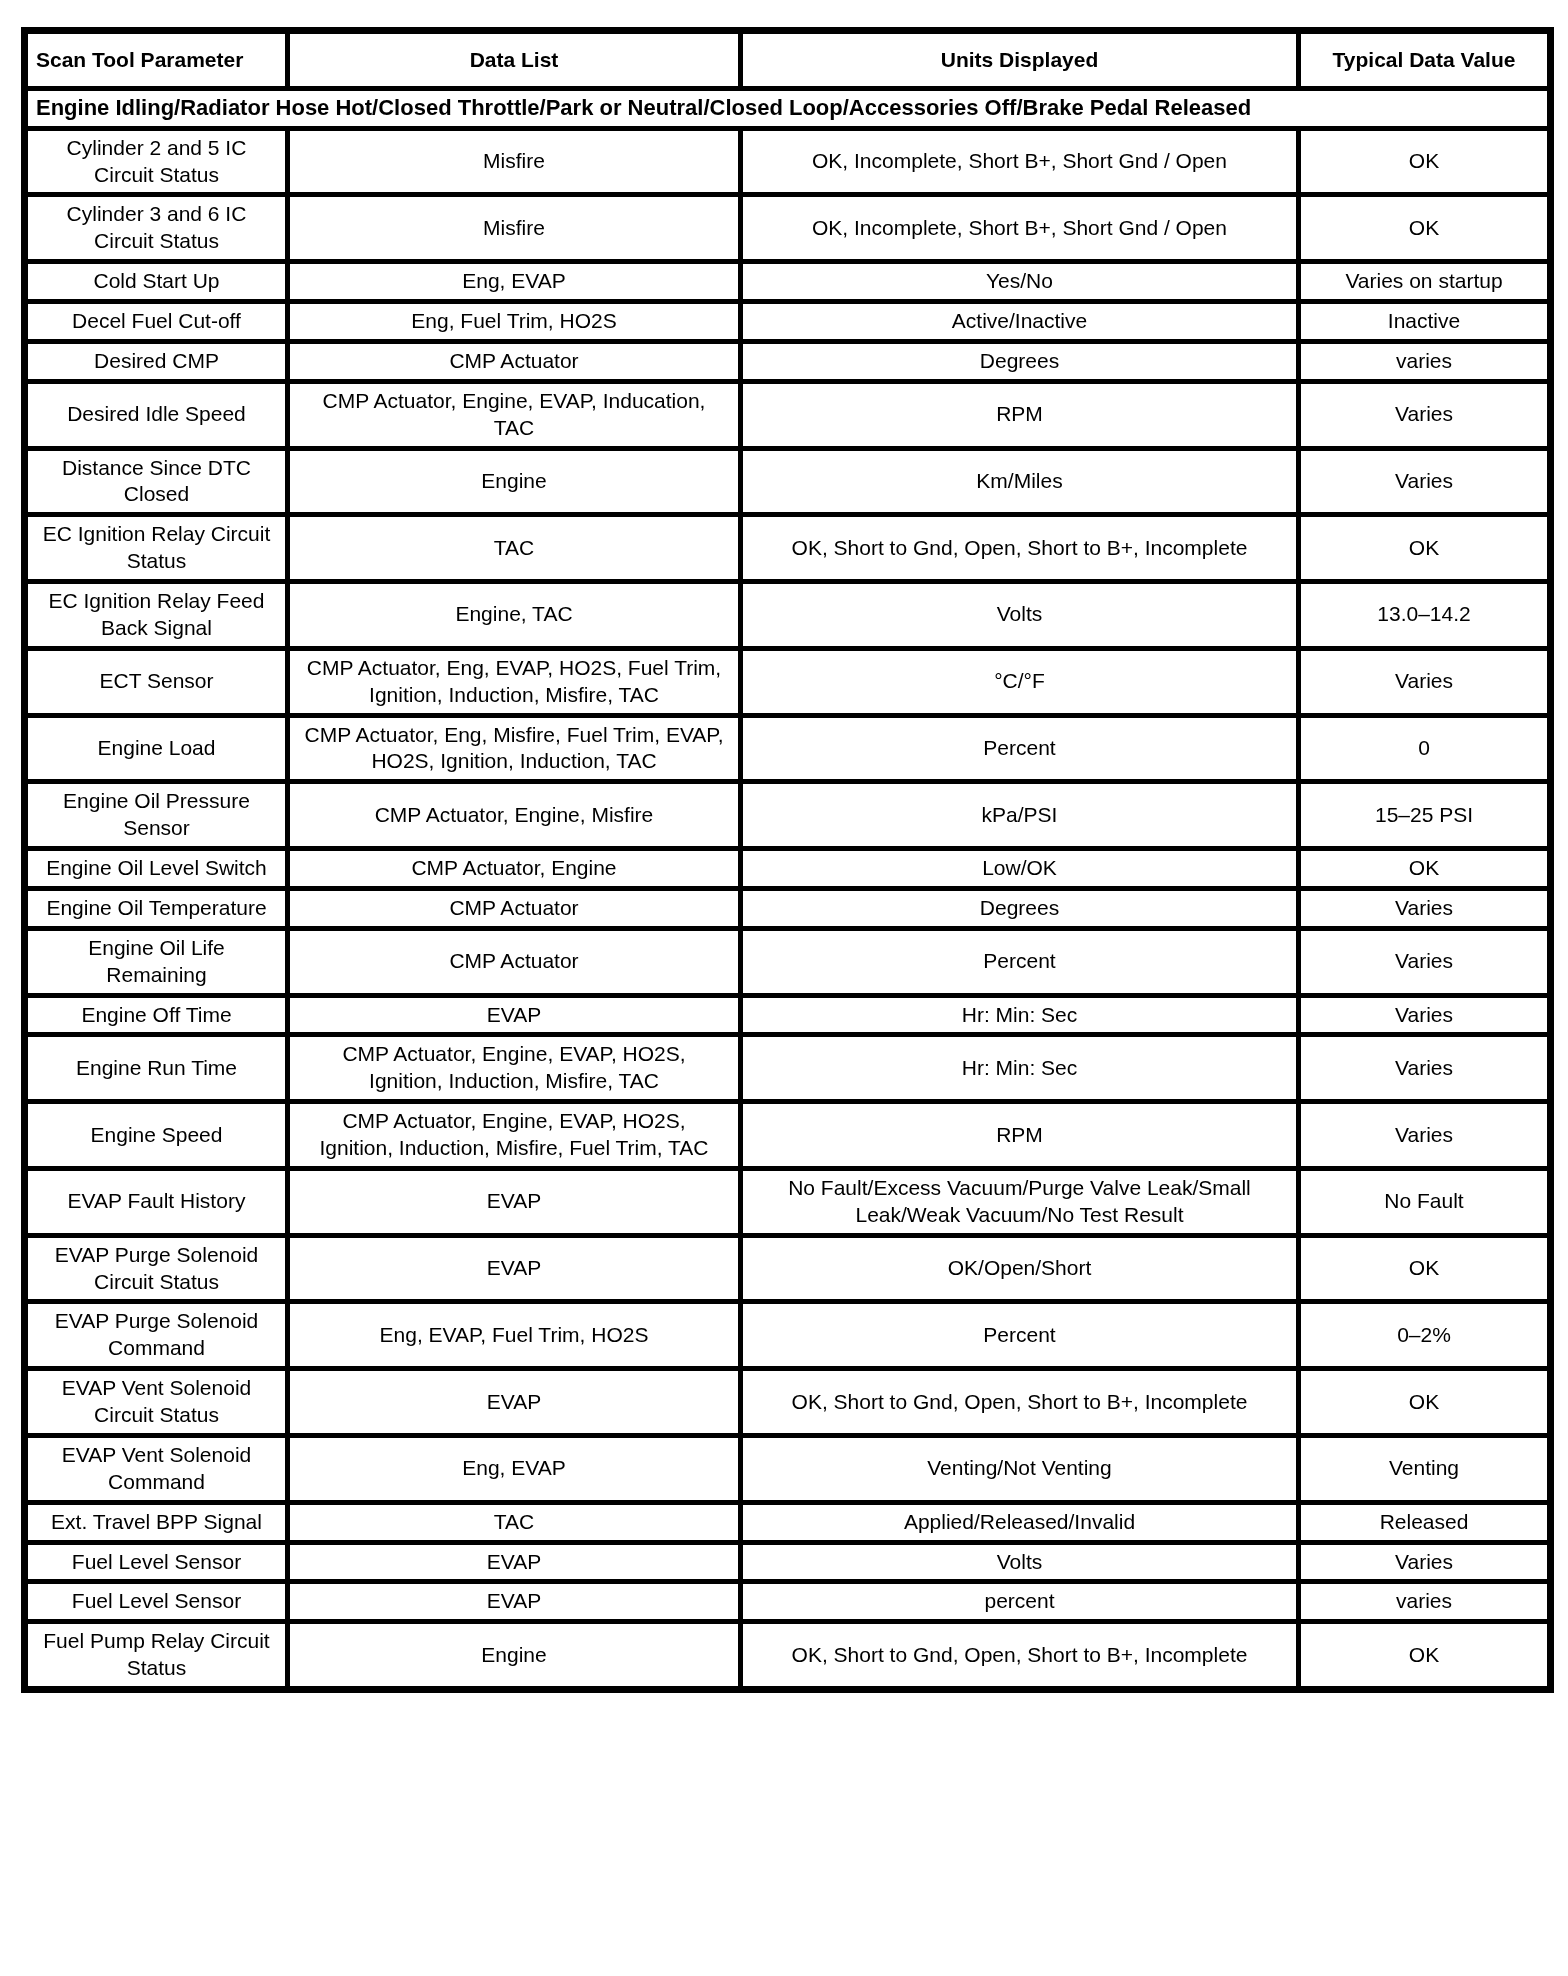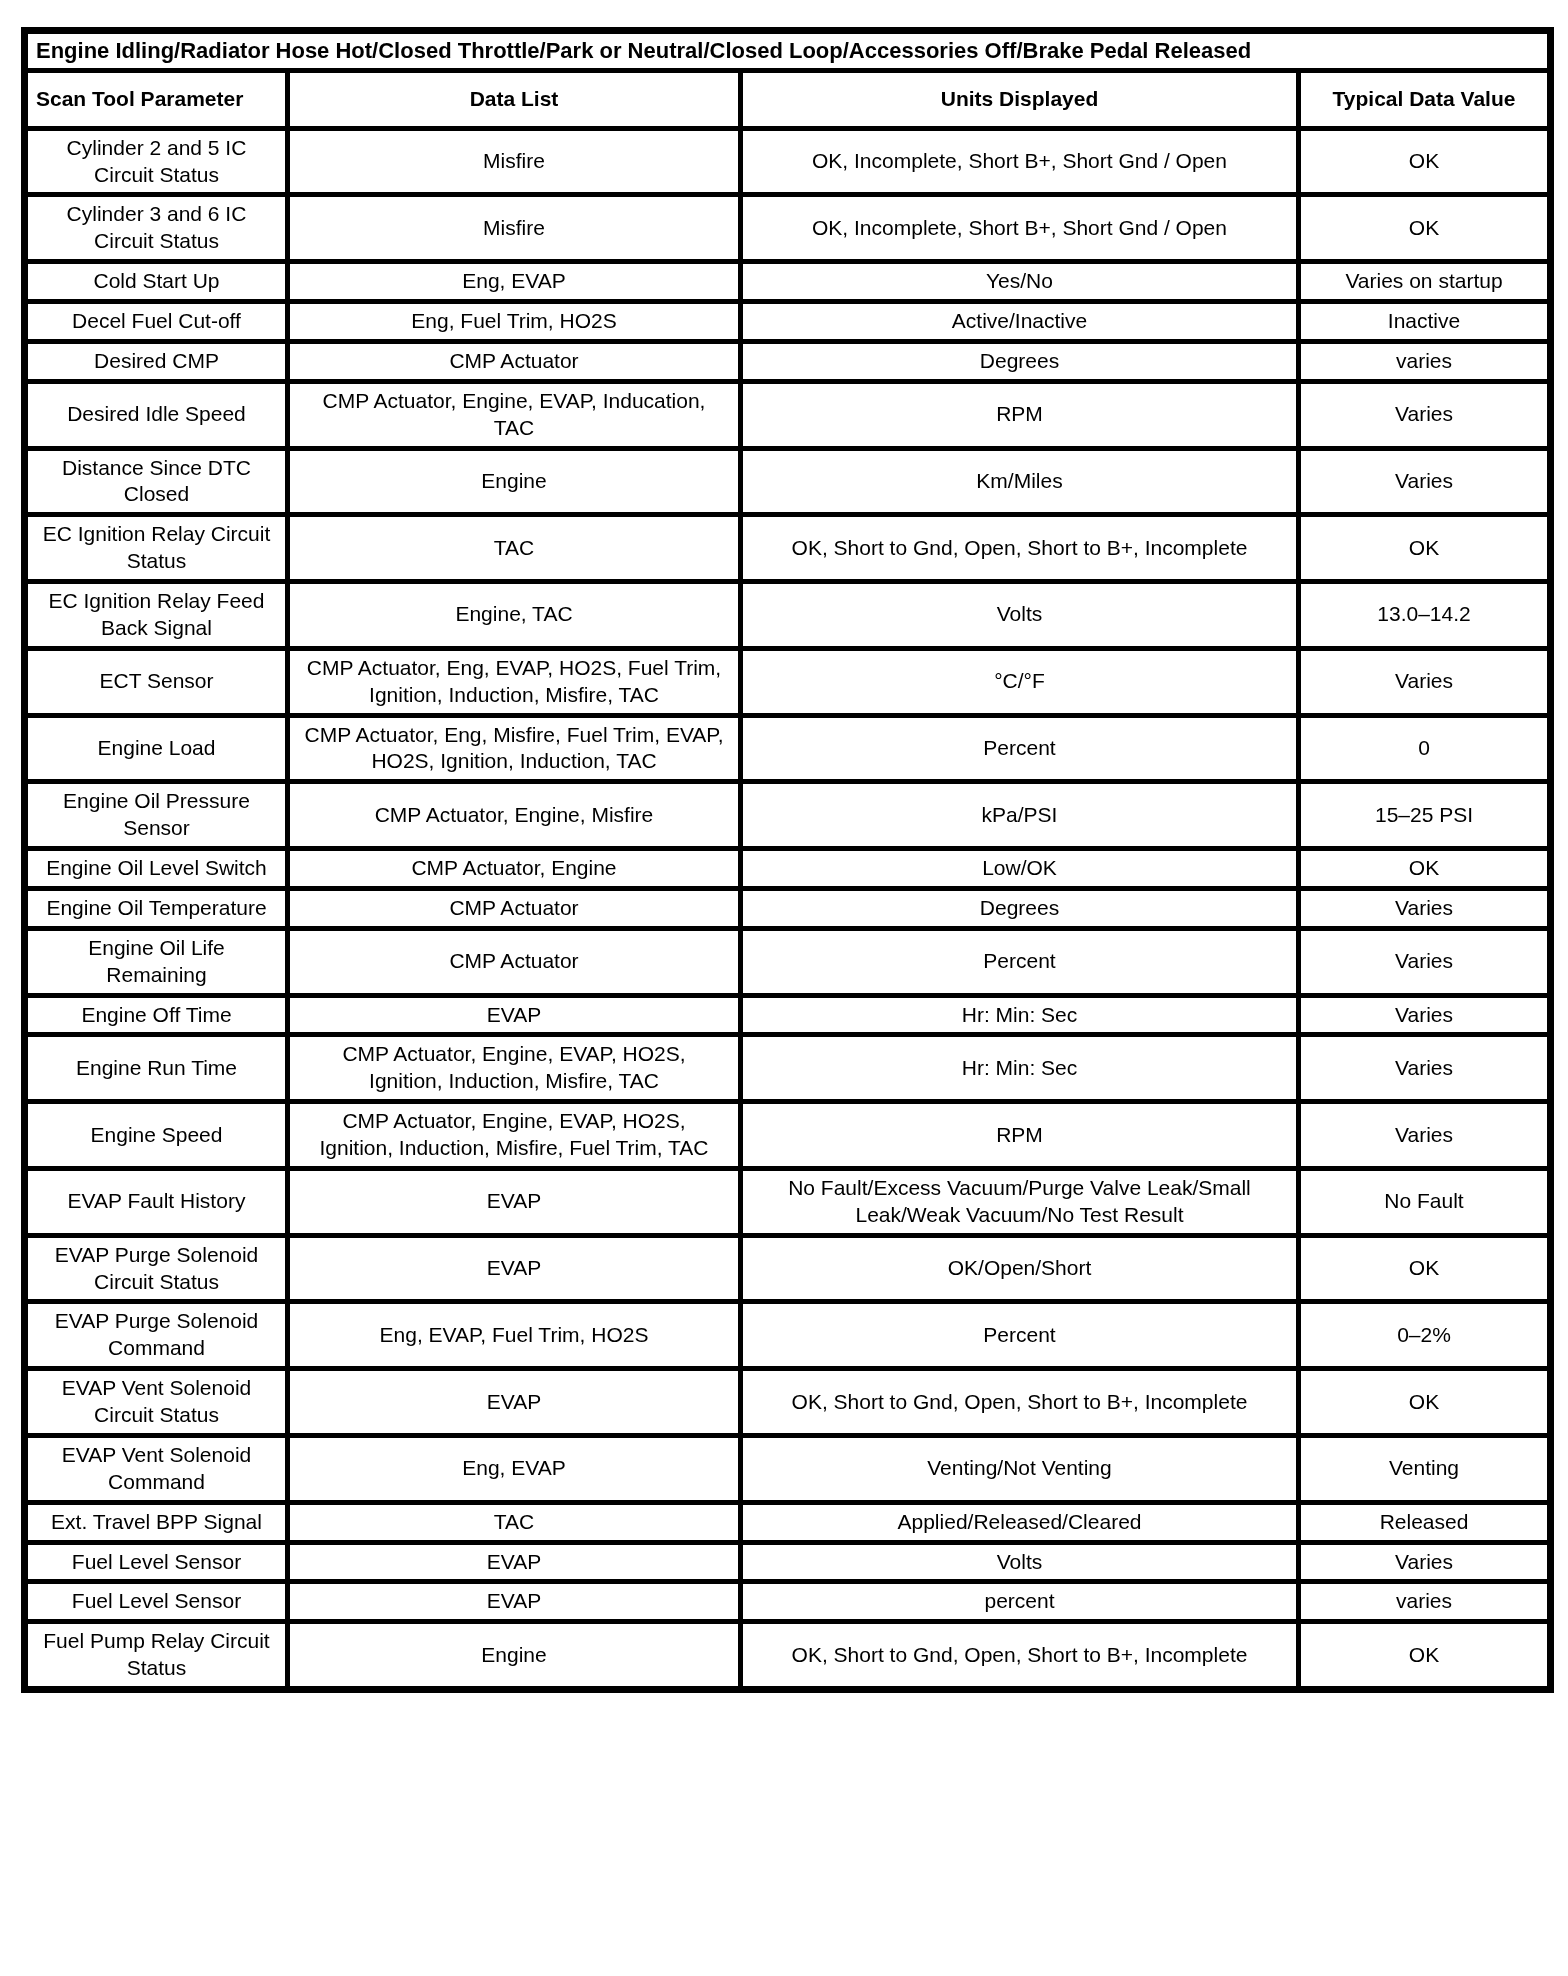--- a/index.html
+++ b/index.html
@@ -64,28 +64,28 @@
 
 <table class="doc-table">
   <colgroup>
     <col style="width:263px">
     <col style="width:453px">
     <col style="width:558px">
     <col style="width:252px">
   </colgroup>
   <thead>
     <tr>
-      <td class="banner-cell" colspan="4">Engine Idling/Radiator Hose Hot/Closed Throttle/Park or Neutral/Closed Loop/Accessories Off/Brake Pedal Released</td>
-    </tr>
-    <tr>
       <th class="hdr hdr-param">Scan Tool Parameter</th>
       <th class="hdr">Data List</th>
       <th class="hdr">Units Displayed</th>
       <th class="hdr">Typical Data Value</th>
     </tr>
+    <tr>
+      <td class="banner-cell" colspan="4">Engine Idling/Radiator Hose Hot/Closed Throttle/Park or Neutral/Closed Loop/Accessories Off/Brake Pedal Released</td>
+    </tr>
   </thead>
   <tbody>
       <tr>
         <td class="col-param">Cylinder 2 and 5 IC Circuit Status</td>
         <td class="col-center">Misfire</td>
         <td class="col-center">OK, Incomplete, Short B+, Short Gnd / Open</td>
         <td class="col-center">OK</td>
       </tr>
       <tr>
         <td class="col-param">Cylinder 3 and 6 IC Circuit Status</td>
@@ -215,21 +215,21 @@
       </tr>
       <tr>
         <td class="col-param">EVAP Vent Solenoid Command</td>
         <td class="col-center">Eng, EVAP</td>
         <td class="col-center">Venting/Not Venting</td>
         <td class="col-center">Venting</td>
       </tr>
       <tr>
         <td class="col-param">Ext. Travel BPP Signal</td>
         <td class="col-center">TAC</td>
-        <td class="col-center">Applied/Released/Cleared</td>
+        <td class="col-center">Applied/Released/Invalid</td>
         <td class="col-center">Released</td>
       </tr>
       <tr>
         <td class="col-param">Fuel Level Sensor</td>
         <td class="col-center">EVAP</td>
         <td class="col-center">Volts</td>
         <td class="col-center">Varies</td>
       </tr>
       <tr>
         <td class="col-param">Fuel Level Sensor</td>

